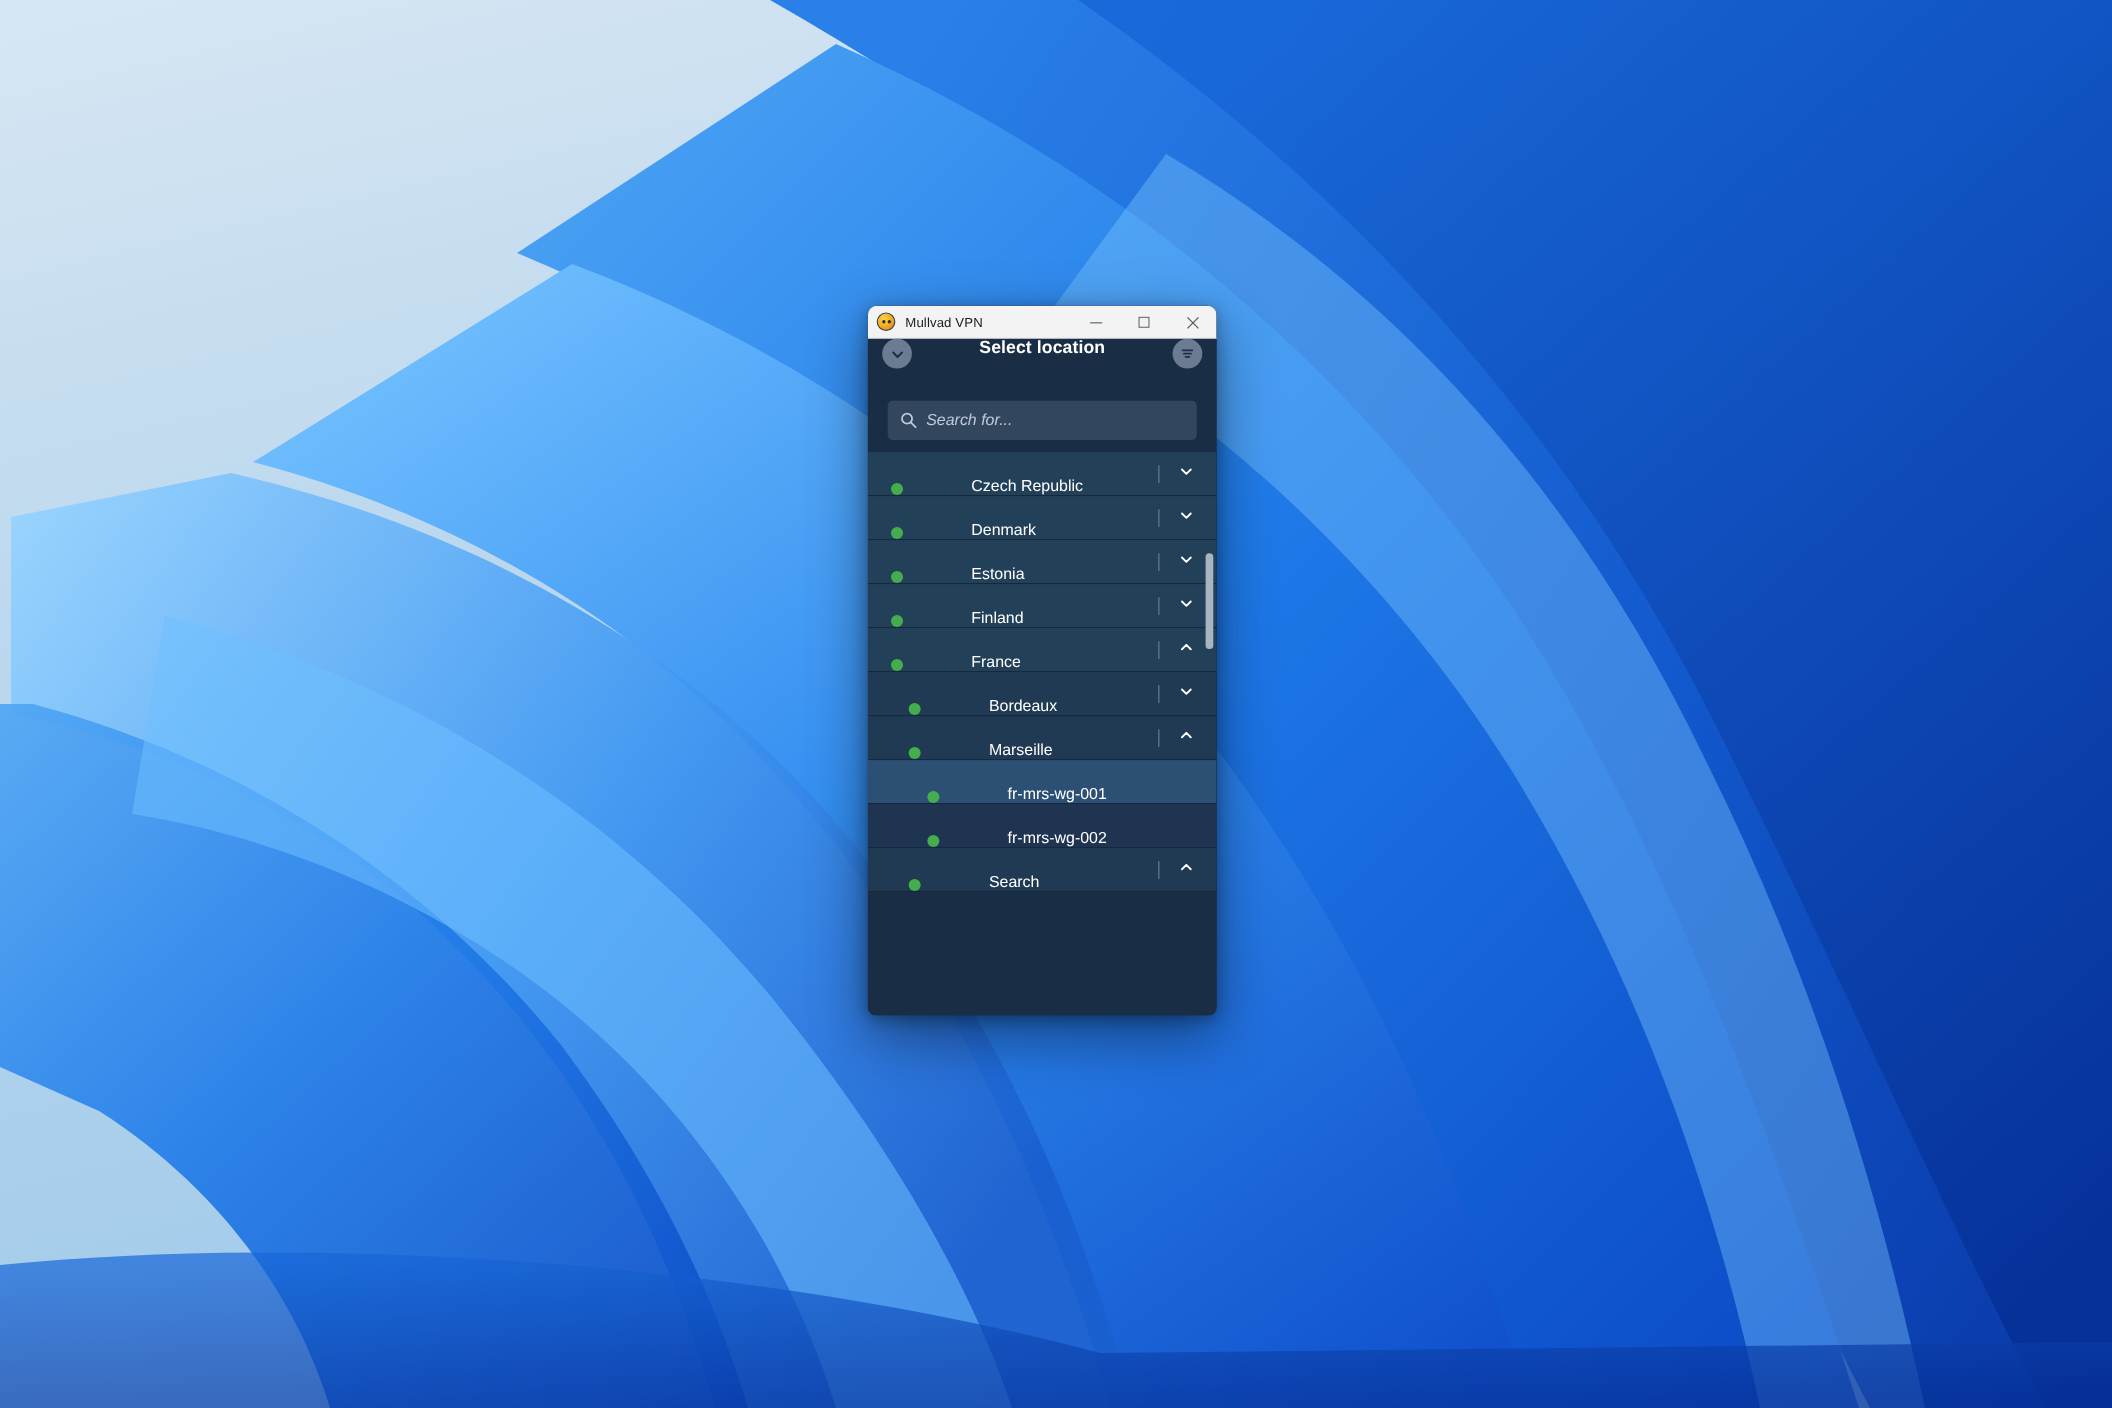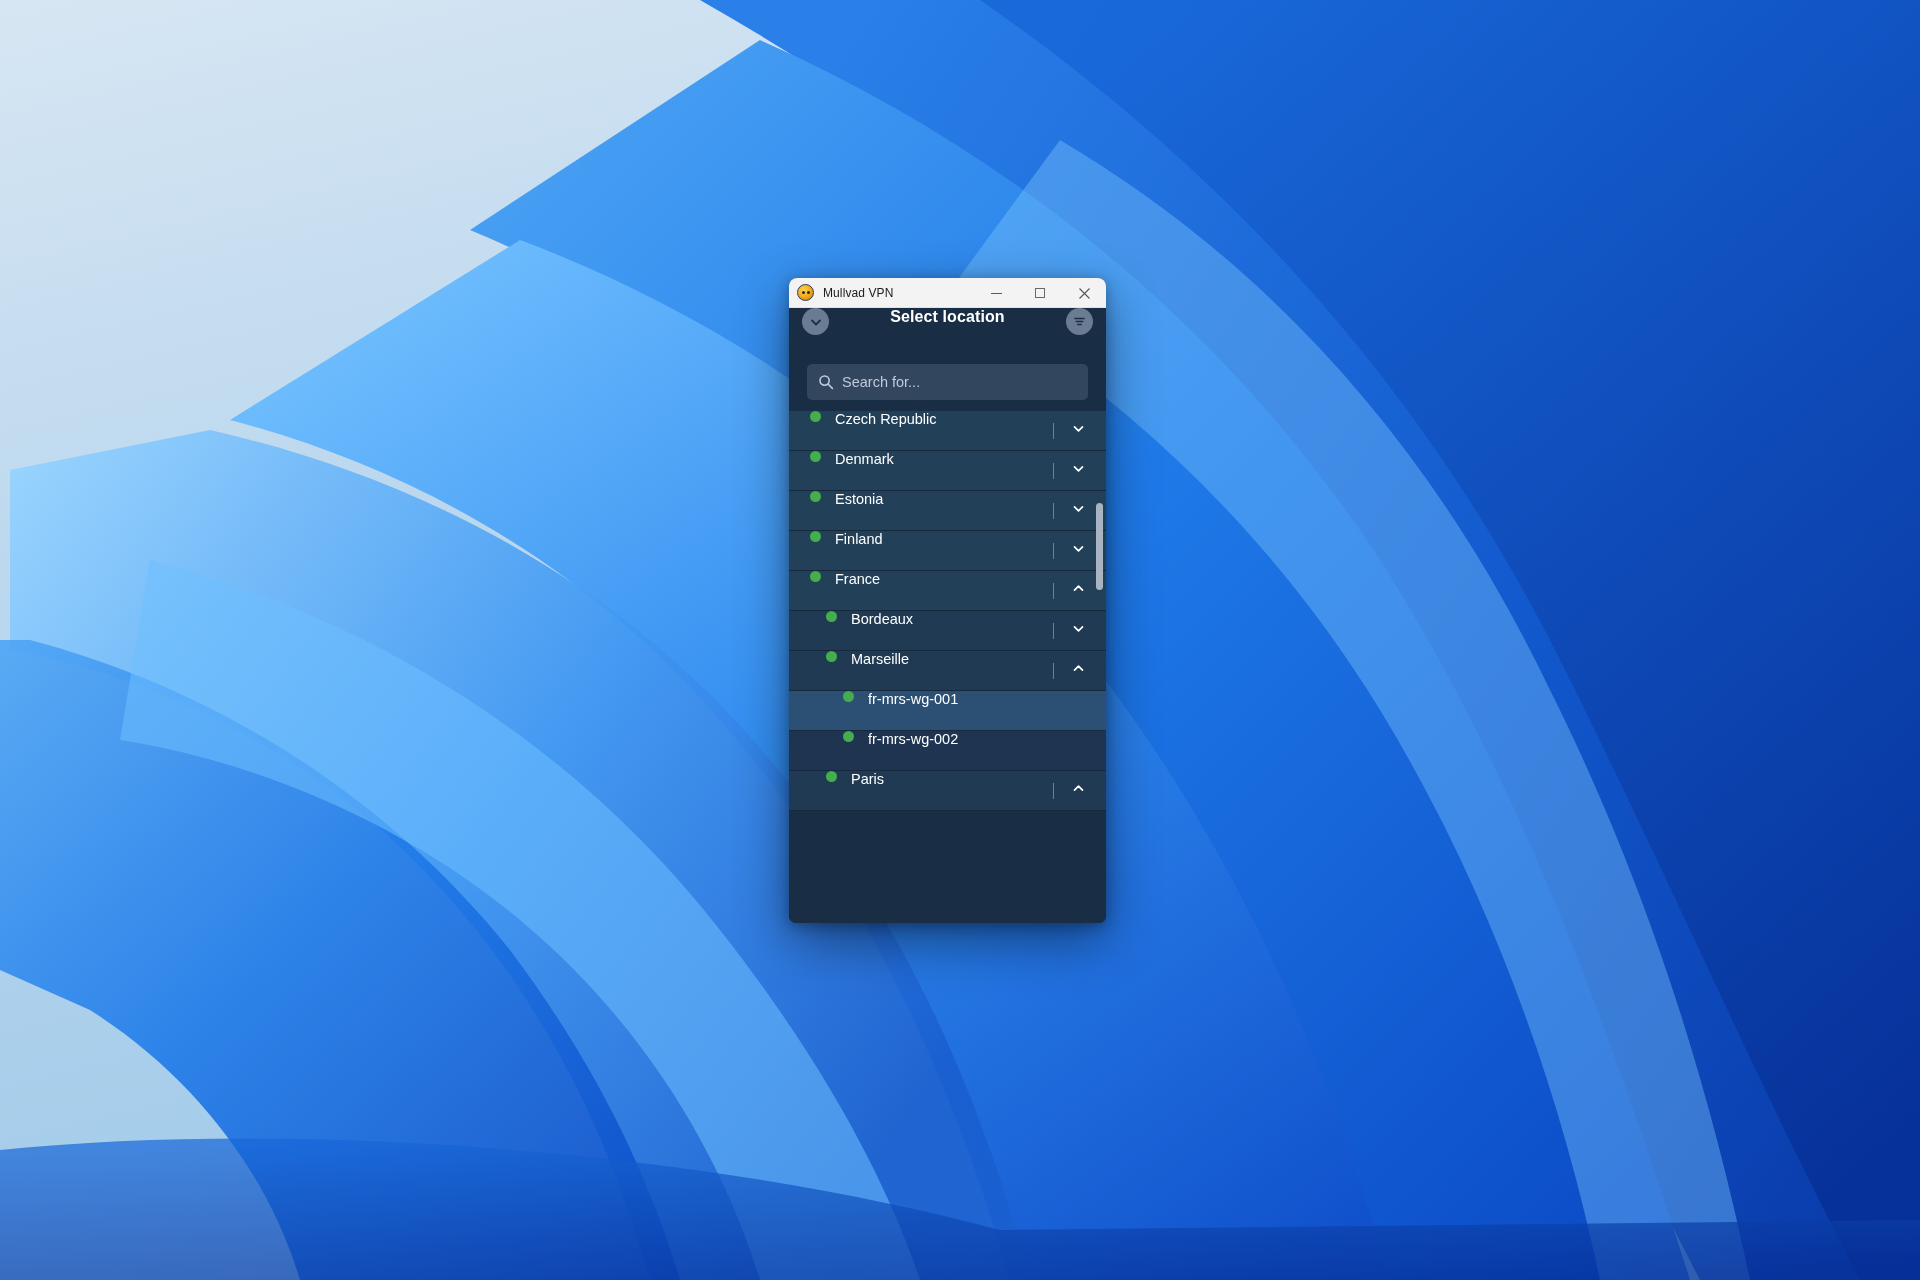--- a/index.html
+++ b/index.html
@@ -96,20 +96,21 @@
     color: #ffffff;
     letter-spacing: 0.1px;
     pointer-events: none;
   }
   #filter-button { margin-left: auto; }
 
   
   #search-wrap {
     background: #192e45;
     padding: 0 18px 11px 18px;
+    font-style: italic;
   }
   #search-box {
     height: 36px;
     background: #32465e;
     border-radius: 5px;
     display: flex;
     align-items: center;
     padding: 0 11px;
   }
   #search-placeholder {
@@ -121,23 +122,24 @@
   
   #location-list {
     position: relative;
     height: calc(645px - 30px - 56px - 47px);
     background: #192e45;
     overflow: hidden;
   }
   .loc-row {
     height: 40px;
     display: flex;
-    align-items: flex-start;
+    align-items: flex-end;
     position: relative;
     border-bottom: 1px solid #16283c;
+    gap: 48px;
   }
   .loc-row.level-country { background: #234059; padding-left: 21px; }
   .loc-row.level-city    { background: #1f3a52; padding-left: 37px; }
   .loc-row.level-server  { background: #1e3450; padding-left: 54px; }
   .loc-row.highlighted   { background: #2c5073; }
 
   .status-dot {
     width: 11px; height: 11px; border-radius: 50%;
     background: #44ad4d;
     flex: none;
@@ -352,21 +354,21 @@
           <div class="loc-row level-server highlighted">
             <span class="status-dot" style="background: rgb(68, 173, 77);"></span>
             <span class="loc-label">fr-mrs-wg-001</span>
           </div>
           <div class="loc-row level-server">
             <span class="status-dot" style="background: rgb(68, 173, 77);"></span>
             <span class="loc-label">fr-mrs-wg-002</span>
           </div>
           <div class="loc-row level-city">
             <span class="status-dot" style="background: rgb(68, 173, 77);"></span>
-            <span class="loc-label">Paris</span>
+            <span class="loc-label">Search</span>
             <span class="row-divider"></span>
             <span class="chevron-btn">
               <span><svg width="15" height="15" viewBox="0 0 15 15">
                   <path d="M3.5,9.2 L7.5,5.2 L11.5,9.2" stroke="#ffffff" stroke-width="1.7" fill="none" stroke-linecap="round" stroke-linejoin="round"></path>
                 </svg></span>
             </span>
           </div>
         </div>
       <div id="scroll-track">
         <div id="scroll-thumb" style="top: 18%; height: 17%; background: rgb(169, 180, 194);"></div>

